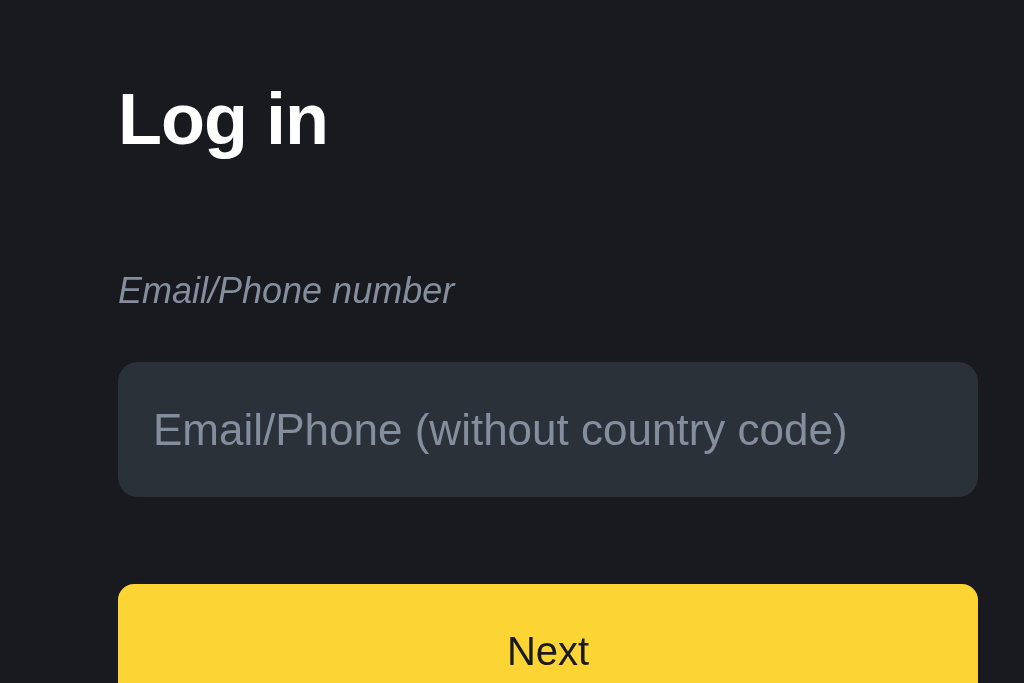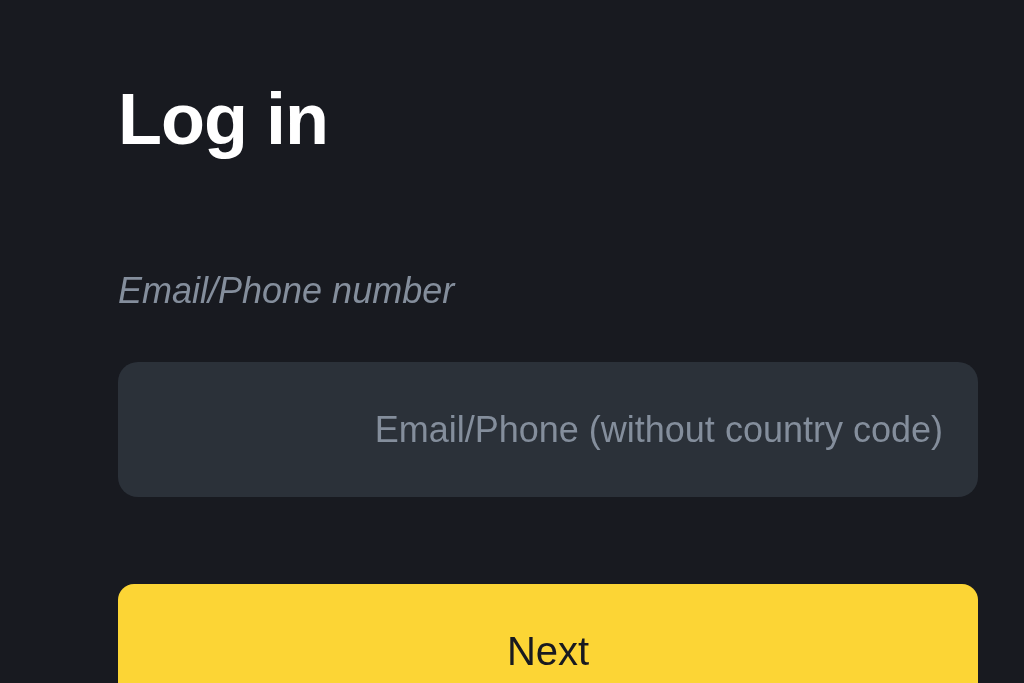--- a/index.html
+++ b/index.html
@@ -32,25 +32,24 @@
       font-style: italic;
     }
     .input-field {
       width: 100%;
       height: 135px;
       background-color: #2b3139;
       border: none;
       border-radius: 20px;
       padding: 0 35px;
       color: #ffffff;
-      font-size: 36px;
+      font-size: 44px;
       font-family: inherit;
       outline: none;
       margin-bottom: 75px;
-      text-align: right;
     }
     .input-field::placeholder {
       color: #848e9c;
     }
     .next-button {
       width: 100%;
       height: 135px;
       background-color: #fcd535;
       border: none;
       border-radius: 16px;

